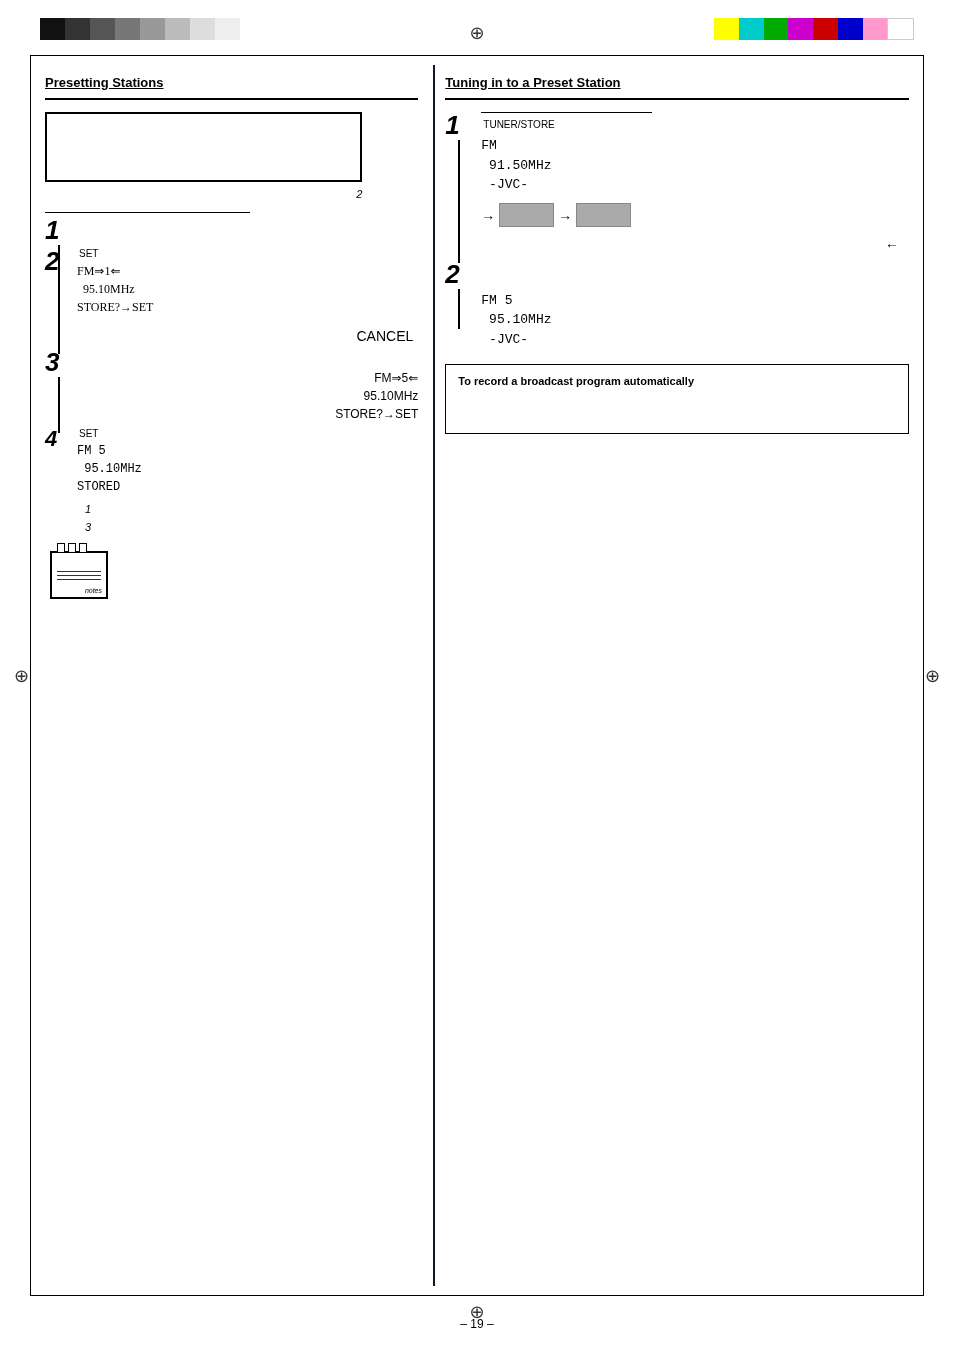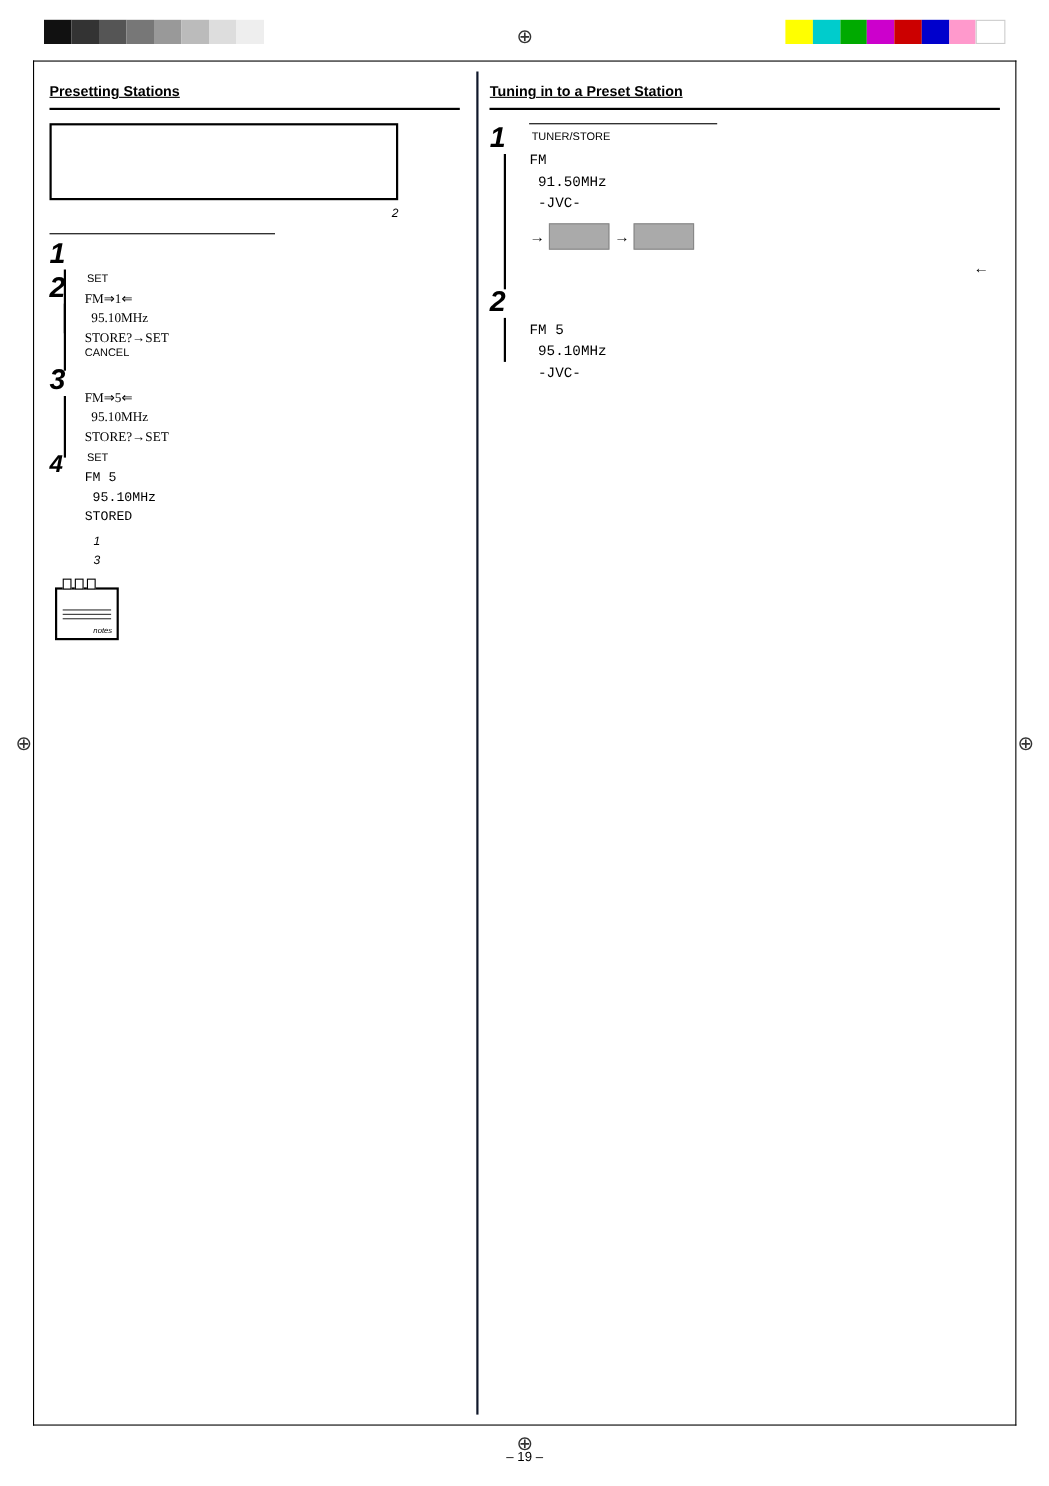--- a/index.html
+++ b/index.html
@@ -173,23 +173,24 @@
       margin-bottom: 4px;
     }
 
     .step-label-small {
       font-size: 10px;
       margin-bottom: 3px;
       margin-left: 2px;
     }
 
     .cancel-label {
-      font-size: 10px;
-      text-align: left;
+      font-size: 14px;
+      text-align: right;
       margin-right: 5px;
+      margin-top: 12px;
     }
 
     
     .steps-group {
       position: relative;
       padding-left: 0;
     }
 
     
     .sub-numbers {
@@ -315,21 +316,21 @@
             STORE?→SET
           </div>
           <div class="cancel-label">CANCEL</div>
         </div>
         <div style="position:absolute; left:13px; top:28px; bottom:-10px; width:2px; background:#000;"></div>
       </div>
 
       <div style="position:relative; display:flex; align-items:flex-start; margin-bottom:5px;">
         <div style="font-size:26px; font-weight:bold; font-style:italic; line-height:1; min-width:28px;">3</div>
         <div style="flex:1; margin-left:4px;">
-          <div style="font-family:Liberation Serif, serif; font-size:12px; line-height:1.5; margin-top:20px;">
+          <div style="font-family:Liberation Sans, sans-serif; font-size:12px; line-height:1.5; margin-top:20px;text-align:right;">
             FM⇒5⇐<br>
             &nbsp;&nbsp;95.10MHz<br>
             STORE?→SET
           </div>
         </div>
         <div style="position:absolute; left:13px; top:28px; bottom:-10px; width:2px; background:#000;"></div>
       </div>
 
       <div style="position:relative; display:flex; align-items:flex-start; margin-bottom:5px;">
         <div style="font-size:22px; font-weight:bold; font-style:italic; line-height:1; min-width:28px;">4</div>
@@ -424,17 +425,20 @@
       <div style="flex:1; margin-left:8px;">
         <div style="font-family:'Courier New',monospace; font-size:13px; line-height:1.5; margin-top:30px;">
           FM 5<br>
           &nbsp;95.10MHz<br>
           &nbsp;-JVC-
         </div>
       </div>
       <div style="position:absolute; left:13px; top:28px; bottom:20px; width:2px; background:#000;"></div>
     </div>
 
+    <div class="info-box">
+      <span>To record a broadcast program automatically</span>
+    </div>
 
   </div>
 </div>
 
 <div class="page-number">– 19 –</div>
 
 </body></html>

